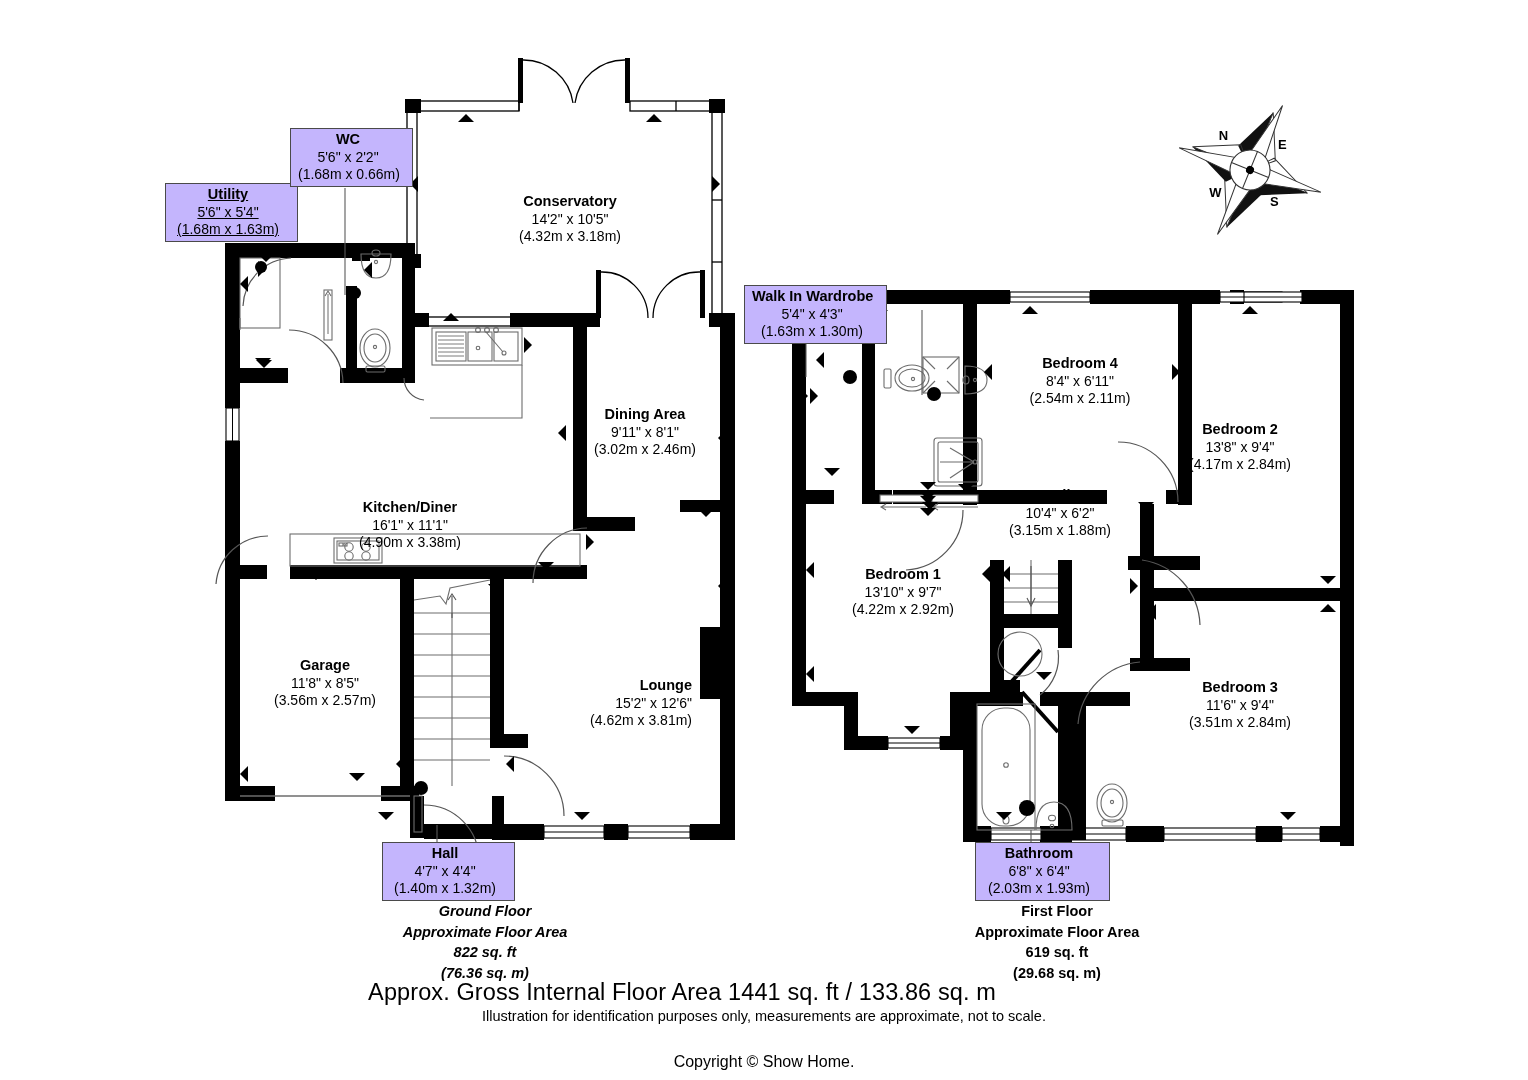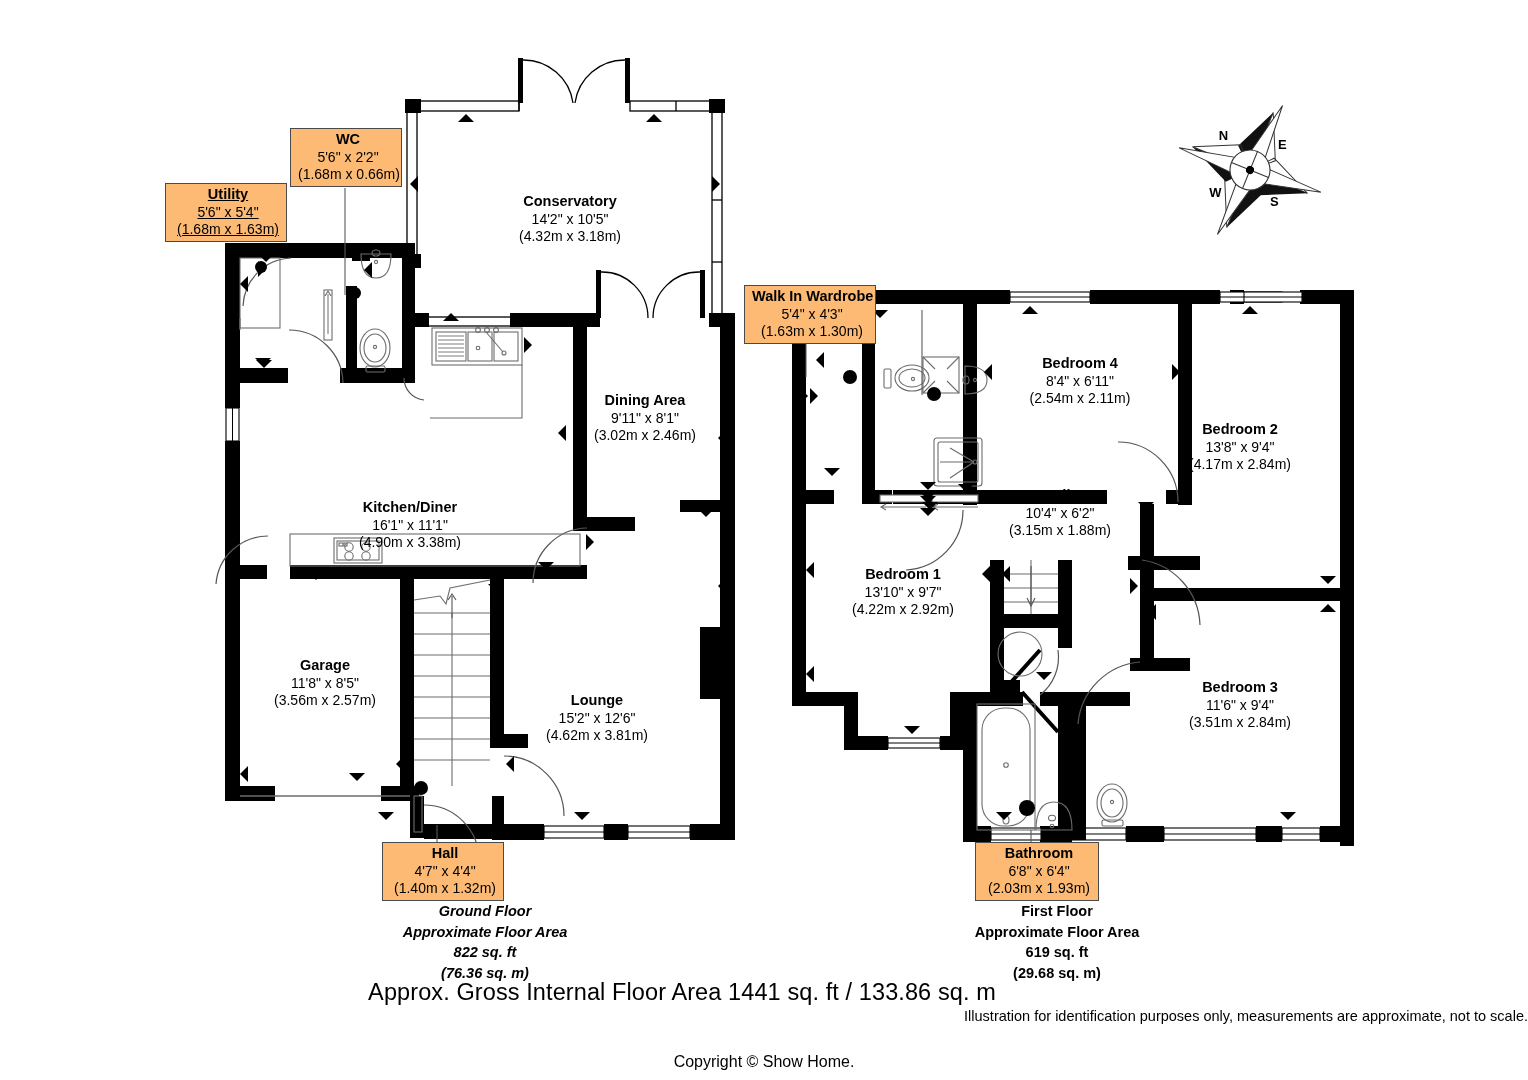--- a/index.html
+++ b/index.html
@@ -6,26 +6,26 @@
   html,body{margin:0;padding:0;background:#ffffff;}
   body{width:1528px;height:1080px;position:relative;overflow:hidden;
        font-family:"Liberation Sans", sans-serif; color:#000;}
   #stage{position:absolute;left:0;top:0;width:1528px;height:1080px;}
   svg#plan{position:absolute;left:0;top:0;width:1528px;height:1080px;}
 
   
   .lbl{position:absolute;text-align:center;line-height:1.22;white-space:nowrap;}
   .lbl .nm{font-weight:bold;font-size:14.5px;}
   .lbl .d1,.lbl .d2{font-size:14px;}
-  .boxed{border:1px solid #4a4a4a;background:#fdba74;padding:2px 3px 3px 7px;}
+  .boxed{border:1px solid #4a4a4a;background:#c4b5fd;padding:2px 14px 3px 7px;}
 
   
   .floorsum{position:absolute;text-align:center;line-height:1.42;font-size:14.5px;font-weight:bold;}
   .gross{position:absolute;width:1330px;text-align:center;font-weight:normal;font-size:23.5px;letter-spacing:.1px;margin-left:17px;}
-  .subnote{position:absolute;width:1528px;text-align:right;font-size:14.5px;}
+  .subnote{position:absolute;width:1528px;text-align:center;font-size:14.5px;}
   .copy{position:absolute;width:1528px;text-align:center;font-size:16px;}
   .cmpl{font-size:13px;font-weight:bold;fill:#000;}
 </style>
 </head>
 <body>
 
 <div id="stage">
 
 <svg id="plan" viewBox="0 0 1528 1080">
   <defs>
@@ -502,39 +502,39 @@
   <div class="d1">5'6" x 2'2"</div>
   <div class="d2">(1.68m x 0.66m)</div>
 </div>
 
 <div class="lbl" style="left:470px;top:193px;width:200px;">
   <div class="nm">Conservatory</div>
   <div class="d1">14'2" x 10'5"</div>
   <div class="d2">(4.32m x 3.18m)</div>
 </div>
 
-<div class="lbl" style="left:550px;top:392px;width:190px;">
+<div class="lbl" style="left:550px;top:406px;width:190px;">
   <div class="nm">Dining Area</div>
   <div class="d1">9'11" x 8'1"</div>
   <div class="d2">(3.02m x 2.46m)</div>
 </div>
 
 <div class="lbl" style="left:315px;top:452px;width:190px;margin-top:47px;">
   <div class="nm">Kitchen/Diner</div>
   <div class="d1">16'1" x 11'1"</div>
   <div class="d2">(4.90m x 3.38m)</div>
 </div>
 
 <div class="lbl" style="left:230px;top:657px;width:190px;">
   <div class="nm">Garage</div>
   <div class="d1">11'8" x 8'5"</div>
   <div class="d2">(3.56m x 2.57m)</div>
 </div>
 
-<div class="lbl" style="left:502px;top:692px;width:190px;">
+<div class="lbl" style="left:502px;top:677px;width:190px;text-align:right;">
   <div class="nm">Lounge</div>
   <div class="d1">15'2" x 12'6"</div>
   <div class="d2">(4.62m x 3.81m)</div>
 </div>
 
 <div class="lbl boxed" style="left:382px;top:842px;width:110px;">
   <div class="nm">Hall</div>
   <div class="d1">4'7" x 4'4"</div>
   <div class="d2">(1.40m x 1.32m)</div>
 </div>

